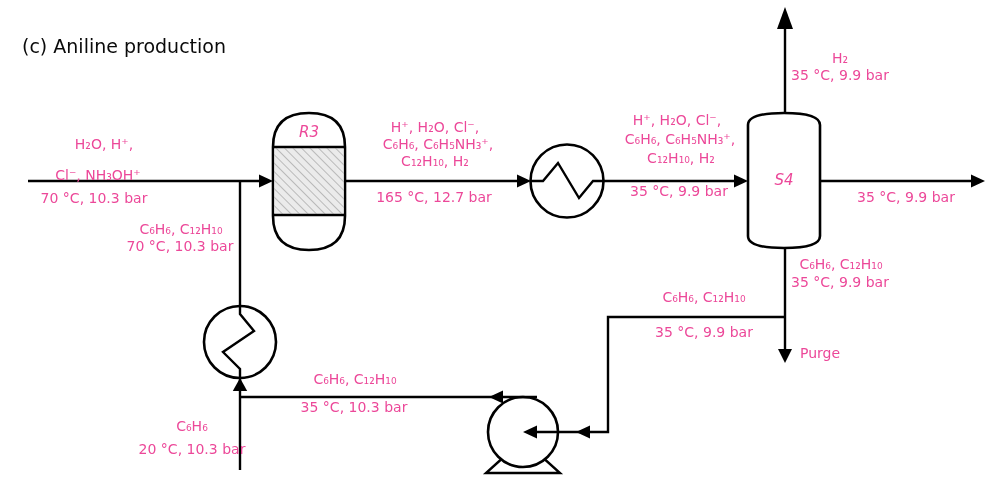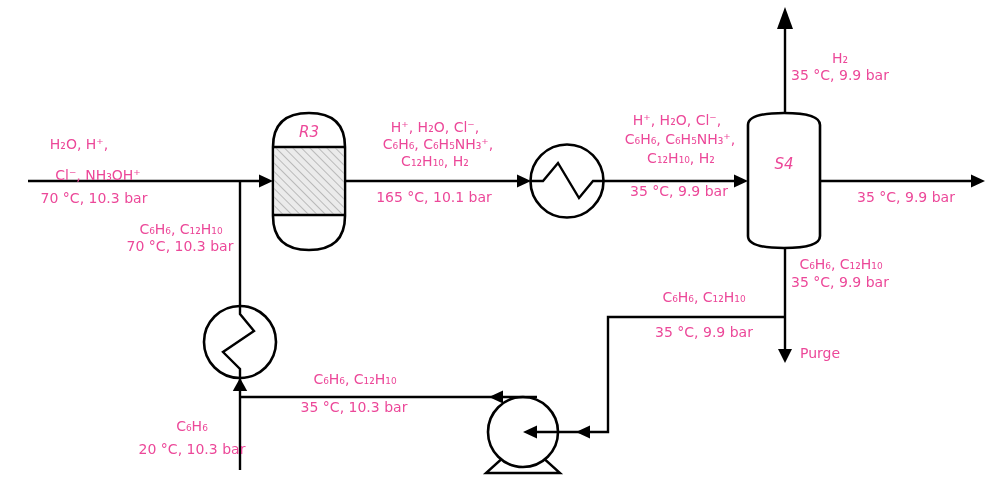--- a/index.html
+++ b/index.html
@@ -86,35 +86,36 @@
       <polygon points="985,181 971,174.6 971,187.4"></polygon>
       <polygon points="785,7 777,29 793,29"></polygon>
       <polygon points="785,363 778,349 792,349"></polygon>
       <polygon points="576,432 590,425.6 590,438.4"></polygon>
       <polygon points="523,432 537,425.6 537,438.4"></polygon>
       <polygon points="489,397 503,390.6 503,403.4"></polygon>
       <polygon points="240,378 232.8,391 247.2,391"></polygon>
     </g>
   </svg>
 
+  <div id="title">(c) Aniline production</div>
 
   <div class="lbl eq-lbl" style="left:309px; top:132px">R3</div>
-  <div class="lbl eq-lbl" style="left:784px; top:164px">S4</div>
+  <div class="lbl eq-lbl" style="left:784px; top:180px">S4</div>
 
-  <div class="lbl" style="left:79px; top:145px">H₂O, H⁺,</div>
+  <div class="lbl" style="left:104px; top:145px">H₂O, H⁺,</div>
   <div class="lbl" style="left:98px; top:176px">Cl⁻, NH₃OH⁺</div>
   <div class="lbl" style="left:94px; top:199px">70 °C, 10.3 bar</div>
 
   <div class="lbl" style="left:181px; top:230px">C₆H₆, C₁₂H₁₀</div>
   <div class="lbl" style="left:180px; top:247px">70 °C, 10.3 bar</div>
 
   <div class="lbl" style="left:435px; top:128px">H⁺, H₂O, Cl⁻,</div>
   <div class="lbl" style="left:438px; top:145px">C₆H₆, C₆H₅NH₃⁺,</div>
   <div class="lbl" style="left:435px; top:162px">C₁₂H₁₀, H₂</div>
-  <div class="lbl" style="left:434px; top:198px">165 °C, 10.1 bar</div>
+  <div class="lbl" style="left:434px; top:198px">165 °C, 12.7 bar</div>
 
   <div class="lbl" style="left:677px; top:121px">H⁺, H₂O, Cl⁻,</div>
   <div class="lbl" style="left:680px; top:140px">C₆H₆, C₆H₅NH₃⁺,</div>
   <div class="lbl" style="left:681px; top:159px">C₁₂H₁₀, H₂</div>
   <div class="lbl" style="left:679px; top:192px">35 °C, 9.9 bar</div>
 
   <div class="lbl" style="left:840px; top:59px">H₂</div>
   <div class="lbl" style="left:840px; top:76px">35 °C, 9.9 bar</div>
 
   <div class="lbl" style="left:906px; top:198px">35 °C, 9.9 bar</div>

